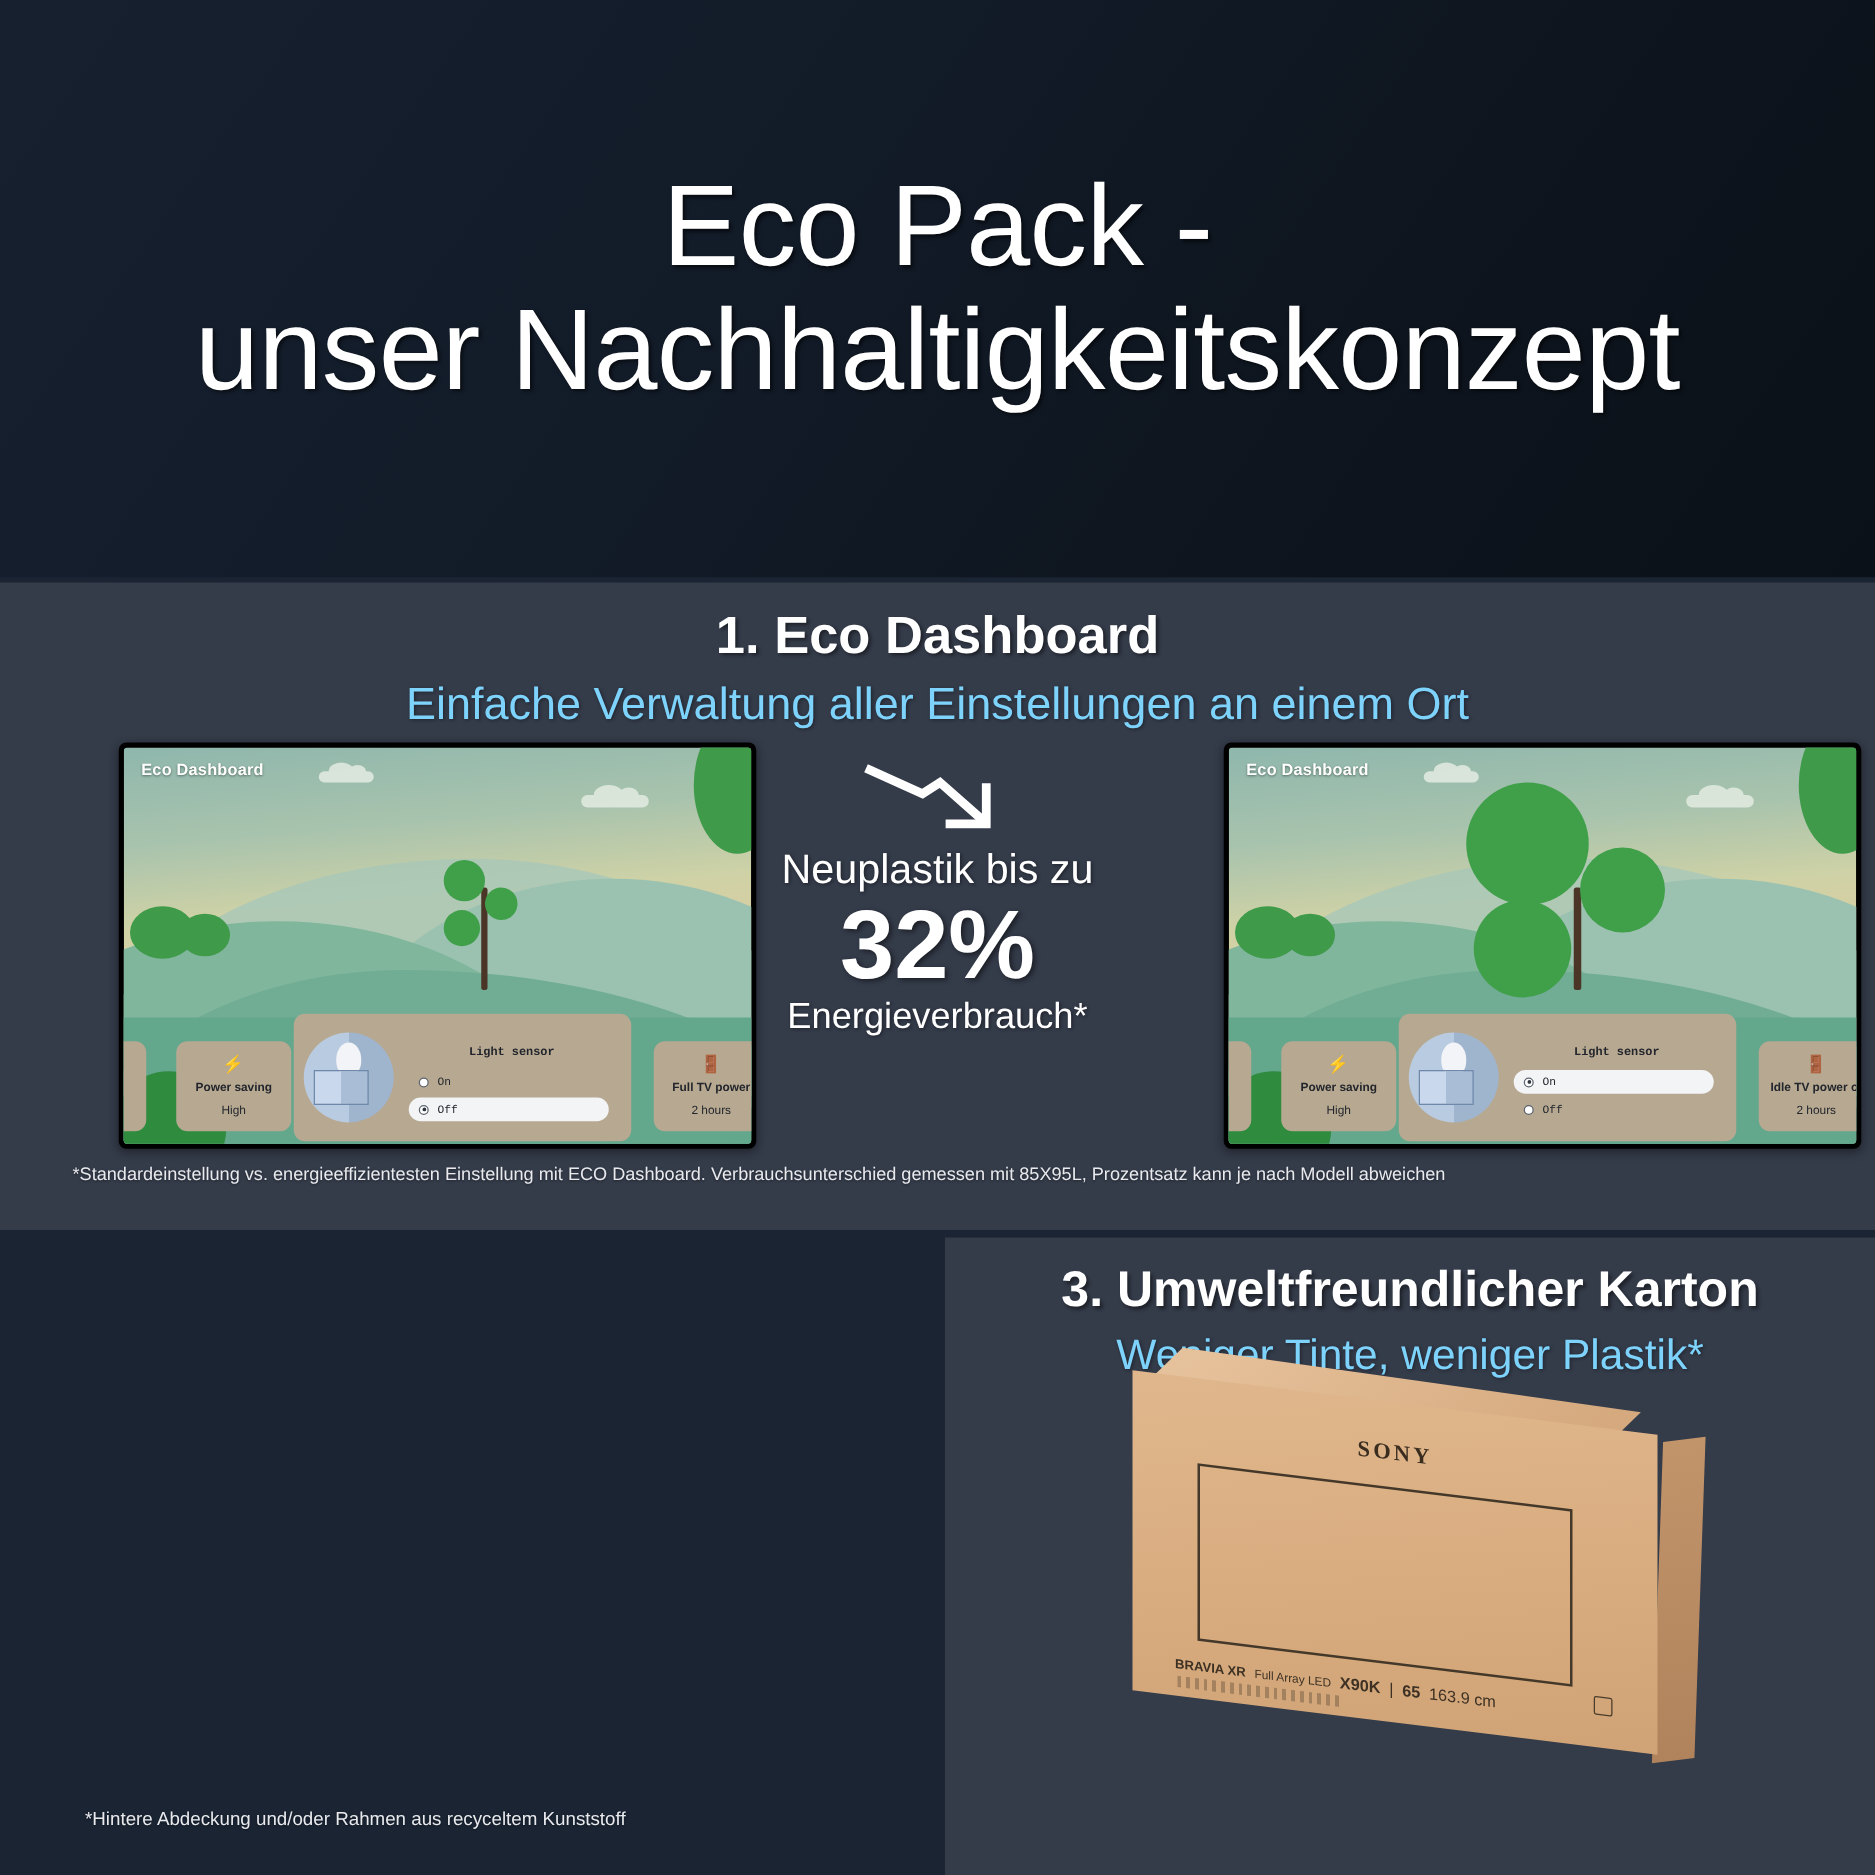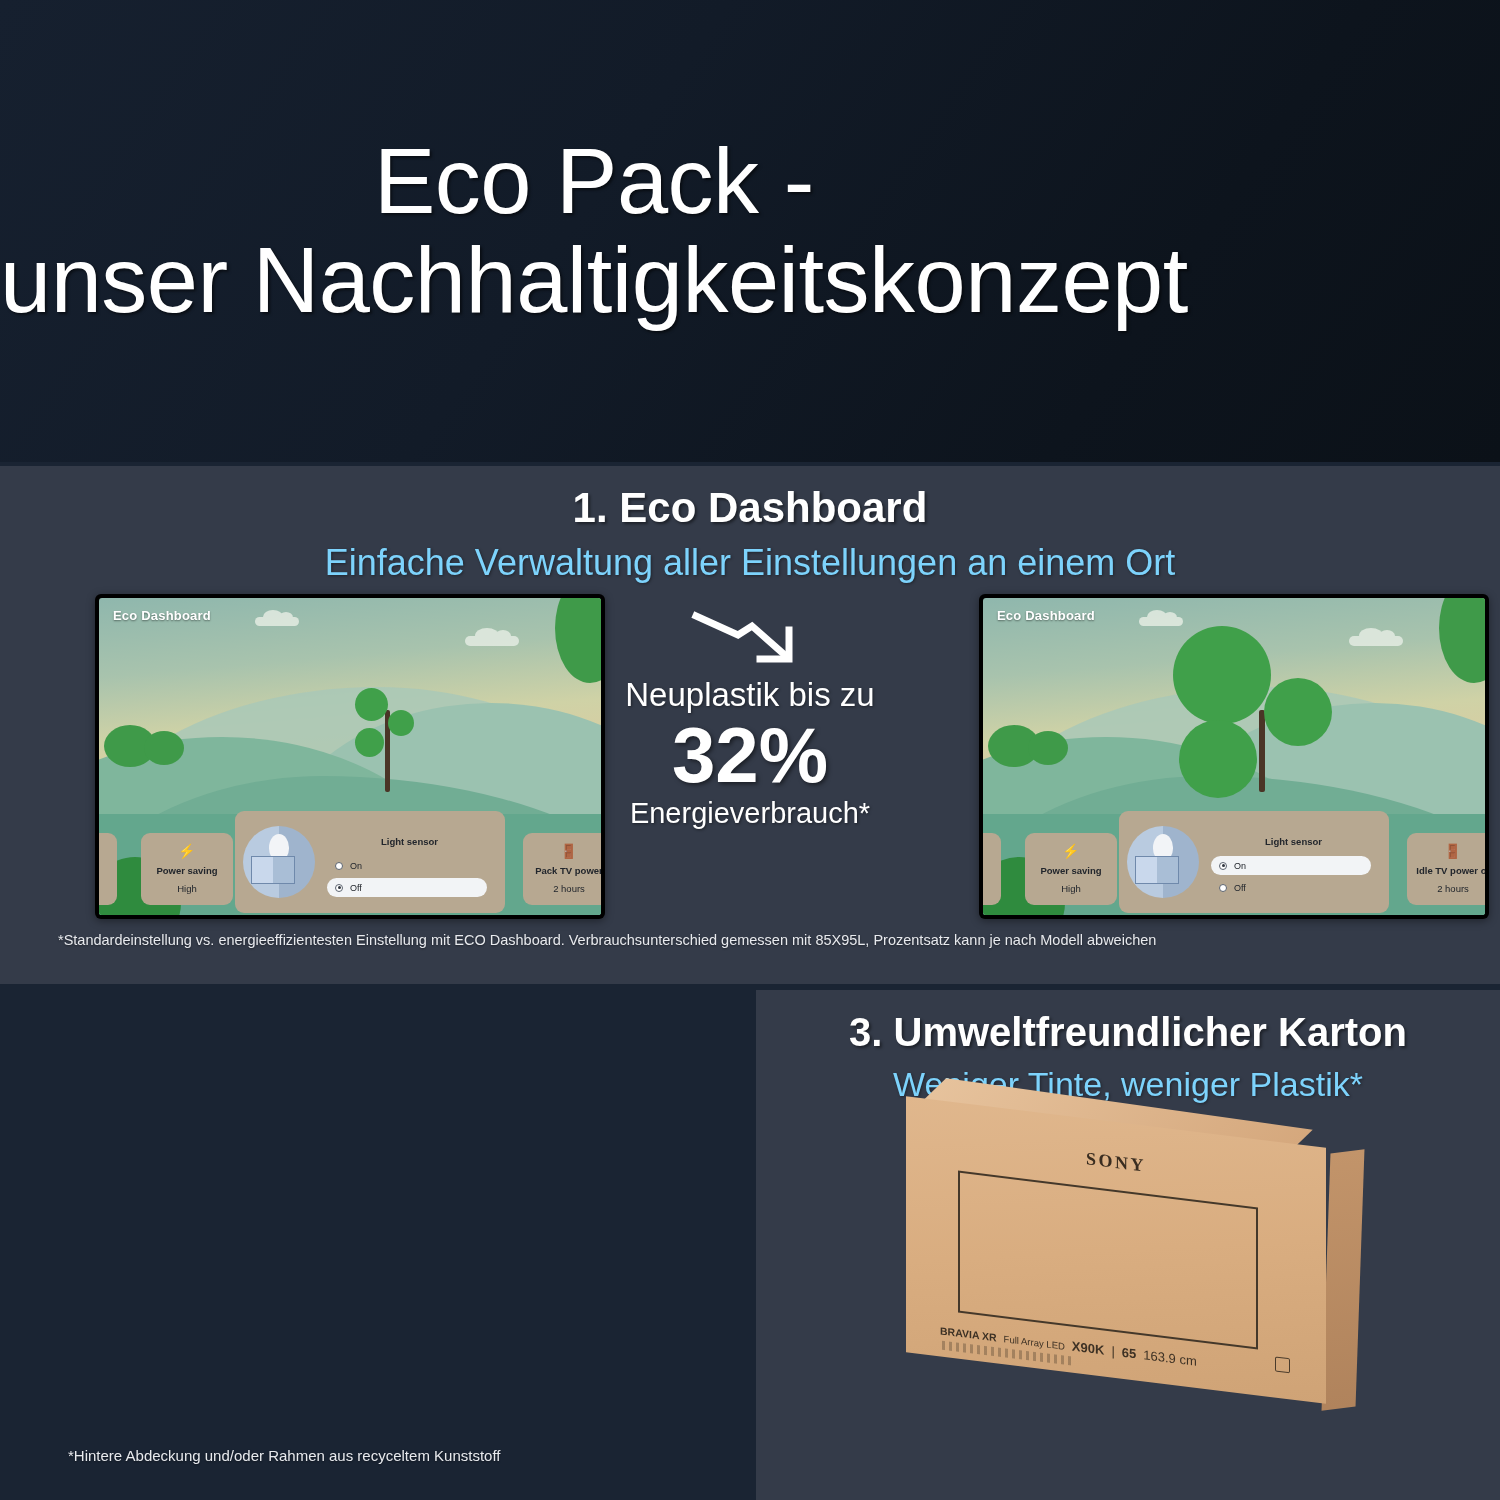--- a/index.html
+++ b/index.html
@@ -8,21 +8,21 @@
     background: #1a2433;
     font-family: "Liberation Sans", sans-serif;
     overflow: hidden;
   }
   .page { position: relative; width: 1500px; height: 1500px; background: #1a2433; }
 
   
   .hero {
     position: absolute; left: 0; top: 0; width: 1500px; height: 462px;
     background: linear-gradient(125deg, #16202f 0%, #121b28 40%, #0d141d 75%, #0b1118 100%);
-    display: flex; align-items: center; justify-content: flex-start;
+    display: flex; align-items: center; justify-content: center;
   }
   .hero-title {
     color: #ffffff; font-size: 92px; line-height: 1.08; text-align: center;
     font-weight: 400; letter-spacing: -0.5px;
     text-shadow: 2px 2px 3px rgba(0,0,0,0.55);
   }
 
   
   .sec1 {
     position: absolute; left: 0; top: 466px; width: 1500px; height: 520px;
@@ -144,21 +144,21 @@
   }
   .bulb::after {
     content:""; position:absolute; left:50%; transform:translateX(-50%);
     bottom:-5px; width: 9px; height: 6px; background:#dfe3e9; border-radius: 0 0 3px 3px;
   }
   .bulb-scr {
     position: absolute; left: 8px; top: 30px; width: 44px; height: 28px;
     background: linear-gradient(90deg,#c9d8ec 0%, #c9d8ec 50%, #a9bed6 50%, #a9bed6 100%);
     border: 1.5px solid #6f89ab;
   }
-  .sensor-block { flex: 1; padding: 12px 13px 0 12px; }
+  .sensor-block { flex: 1; padding: 12px 13px 0 12px; font-family: Liberation Mono, monospace; }
   .sensor-title { font-size: 9.5px; font-weight: 600; color:#22262c; margin-bottom: 9px; }
   .radio-row {
     display: flex; align-items: center; gap: 7px; height: 19px;
     padding: 0 8px; margin-bottom: 3px; border-radius: 10px;
     font-size: 9px; color: #22262c;
   }
   .radio-row.sel { background: #f2f4f6; width: 160px; }
   .radio-dot {
     width: 8px; height: 8px; border-radius: 50%; border: 1.5px solid #5c6470;
     background: #fff; flex: 0 0 auto; position: relative;
@@ -351,21 +351,21 @@
               </div>
               <div class="radio-row sel">
                 <span class="radio-dot on"></span>
                 <span>Off</span>
               </div>
             </div>
           </div>
 
           <div class="card card-side card-idle">
             <div class="mini-icon">🚪</div>
-            <div class="ctitle">Pack TV power</div>
+            <div class="ctitle">Full TV power</div>
             <div class="cval">2 hours</div>
           </div>
         </div>
       </div>
 
       <div class="center-block">
         <svg class="arrow-svg" width="120" height="62" viewBox="0 0 120 62">
           <path d="M6 8 L48 27 L62 18 L96 48" stroke="#ffffff" stroke-width="7" fill="none" stroke-linecap="square"></path>
           <path d="M99 22 L99 51 L70 51" stroke="#ffffff" stroke-width="7" fill="none" stroke-linecap="square"></path>
         </svg>

